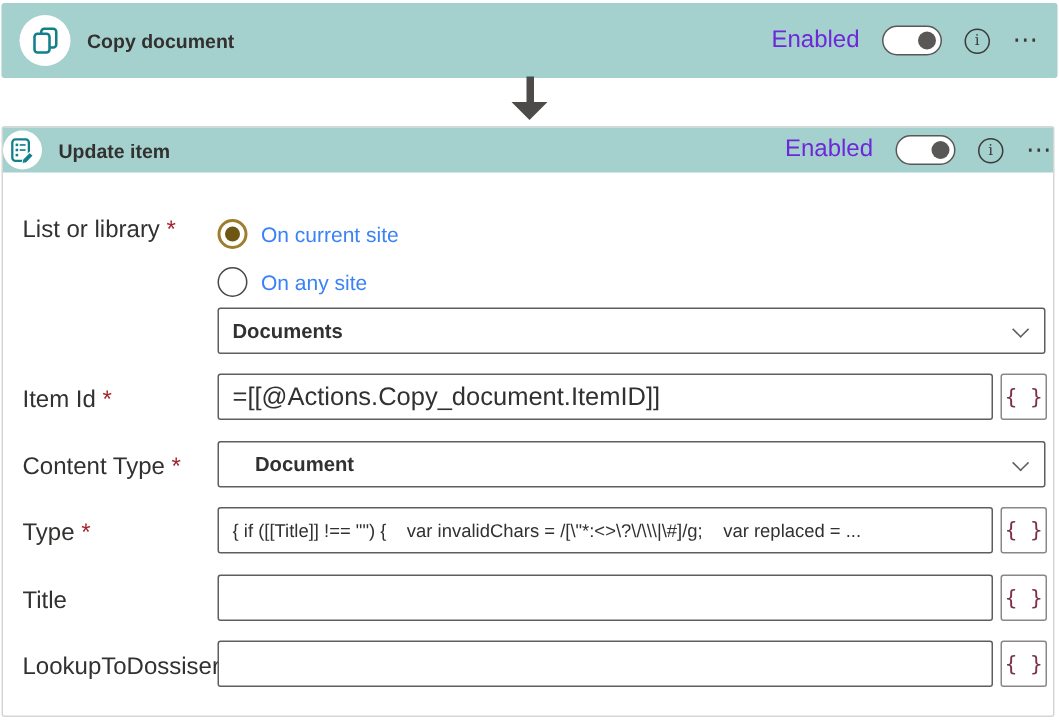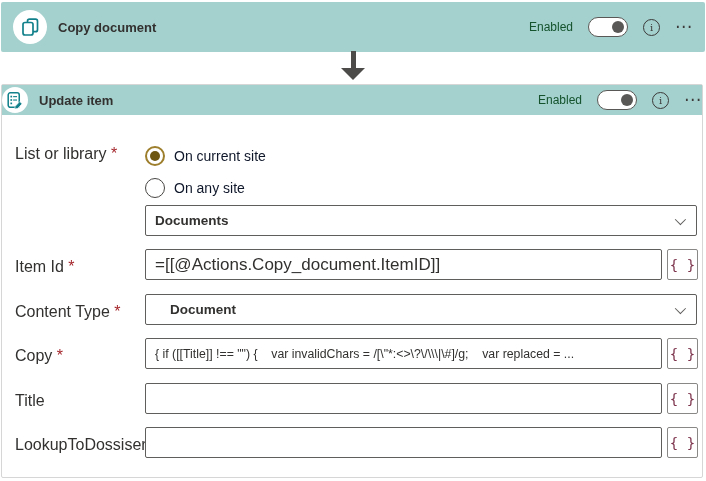--- a/index.html
+++ b/index.html
@@ -13,21 +13,21 @@
     position:absolute; display:flex; align-items:center; justify-content:space-between;
     background:#a4d0cd; border-radius:2px; padding:0 12px 0 12px; cursor:pointer;
   }
   .hdr-left { display:flex; align-items:center; gap:11px; }
   .icon-circle {
     background:#ffffff; border-radius:50%; display:flex; align-items:center; justify-content:center;
     flex:0 0 auto;
   }
   .card-title { font-weight:bold; font-size:13px; color:#323130; }
   .hdr-right { display:flex; align-items:center; gap:15px; }
-  .enabled-label { font-size:12px; color:#14532d; }
+  .enabled-label { font-size:16px; color:#6d28d9; }
   .toggle {
     width:40px; height:20px; border:1px solid #5a5856; border-radius:10px; background:#ffffff;
     position:relative; cursor:pointer;
   }
   .toggle .knob {
     position:absolute; right:3px; top:3px; width:12px; height:12px; border-radius:50%; background:#5a5856;
   }
   .info-icon {
     width:17px; height:17px; border:1px solid #3b3a39; border-radius:50%;
     font-size:10px; line-height:15px; text-align:center; color:#3b3a39; cursor:pointer;
@@ -84,21 +84,21 @@
     font-size:14px; color:#7b3149; cursor:pointer; font-family:"DejaVu Sans Mono",monospace;
   }
 
   .radio-row { position:absolute; left:143px; display:flex; align-items:center; gap:9px; cursor:pointer; }
   .radio-outer {
     width:20px; height:20px; border-radius:50%; border:1px solid #484644; background:#fff;
     display:flex; align-items:center; justify-content:center; flex:0 0 auto;
   }
   .radio-outer.checked { border:2px solid #9d7e2c; }
   .radio-dot { width:10px; height:10px; border-radius:50%; background:#6e5712; }
-  .radio-text { font-size:14px; color:#0f172a; }
+  .radio-text { font-size:14px; color:#3b82f6; }
 </style>
 </head>
 <body>
 
 <div class="canvas">
 
   <div class="card-header" style="left:1px; top:2px; width:704px; height:50px;gap:14px;">
     <div class="hdr-left">
       <span class="icon-circle" style="width:34px;height:34px;">
         <svg width="19" height="19" viewBox="0 0 19 19">
@@ -181,21 +181,21 @@
     <span class="field-label" style="top:218px;">
       <span>Content Type</span>
       <span class="req">*</span>
     </span>
     <div class="dropdown" style="top:209px;padding-left:24px;">
       <span>Document</span>
       <span class="chevron"></span>
     </div>
 
     <span class="field-label" style="top:262px;">
-      <span>Copy</span>
+      <span>Type</span>
       <span class="req">*</span>
     </span>
     <input class="text-input small-text" style="top: 253px;" type="text" value="{ if ([[Title]] !== &quot;&quot;) {    var invalidChars = /[\&quot;*:&lt;&gt;\?\/\\\|\#]/g;    var replaced = ...">
     <span class="brace-btn" style="top:253px;">{ }</span>
 
     <span class="field-label" style="top:307px;">
       <span>Title</span>
     </span>
     <input class="text-input" style="top: 298px;" type="text" value="">
     <span class="brace-btn" style="top:298px;">{ }</span>

